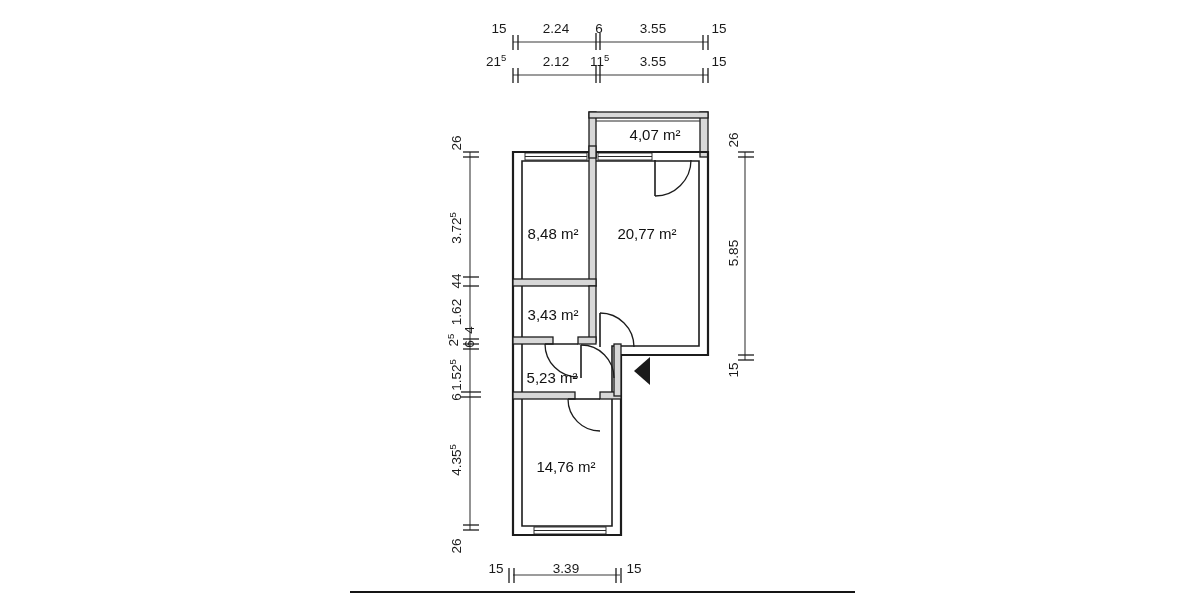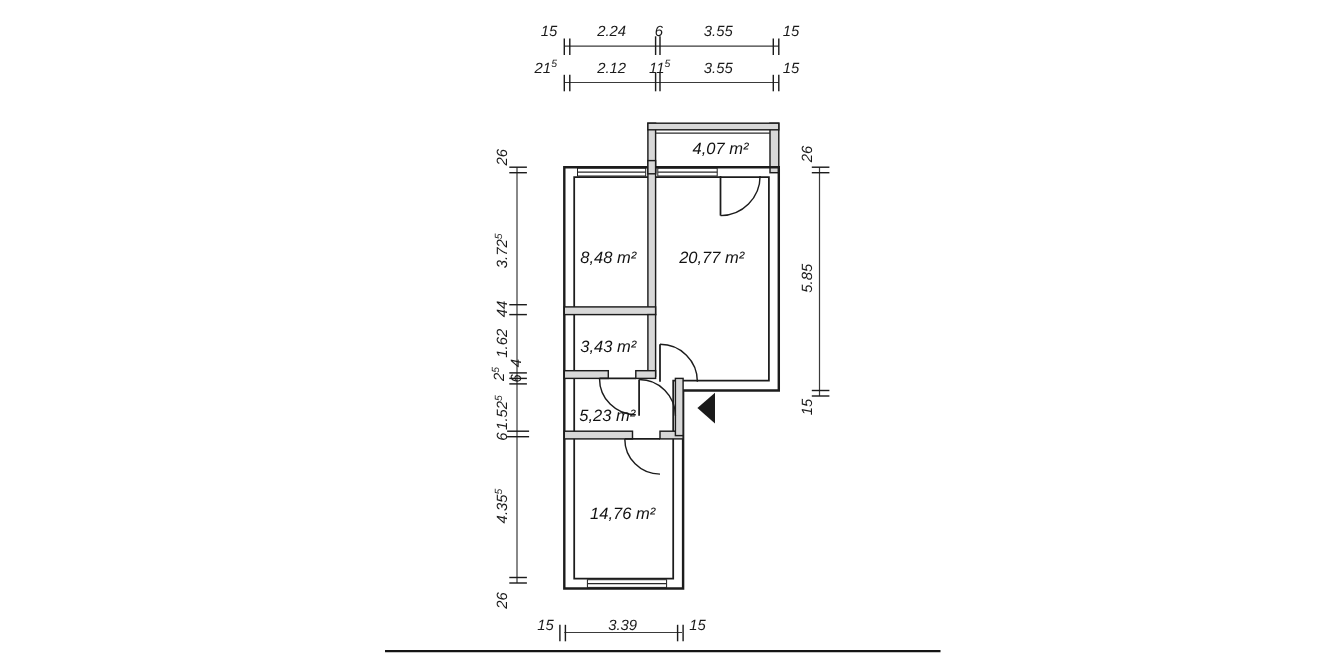--- a/index.html
+++ b/index.html
@@ -11,21 +11,20 @@
     width: 1200px;
     height: 600px;
     overflow: hidden;
     font-family: "Liberation Sans", sans-serif;
   }
   #stage {
     position: relative;
     width: 1200px;
     height: 600px;
     background: #ffffff;
-    font-style: italic;
   }
   #plan-svg {
     position: absolute;
     left: 0;
     top: 0;
     width: 1200px;
     height: 600px;
   }
   .dim-text {
     font-family: "Liberation Sans", sans-serif;

